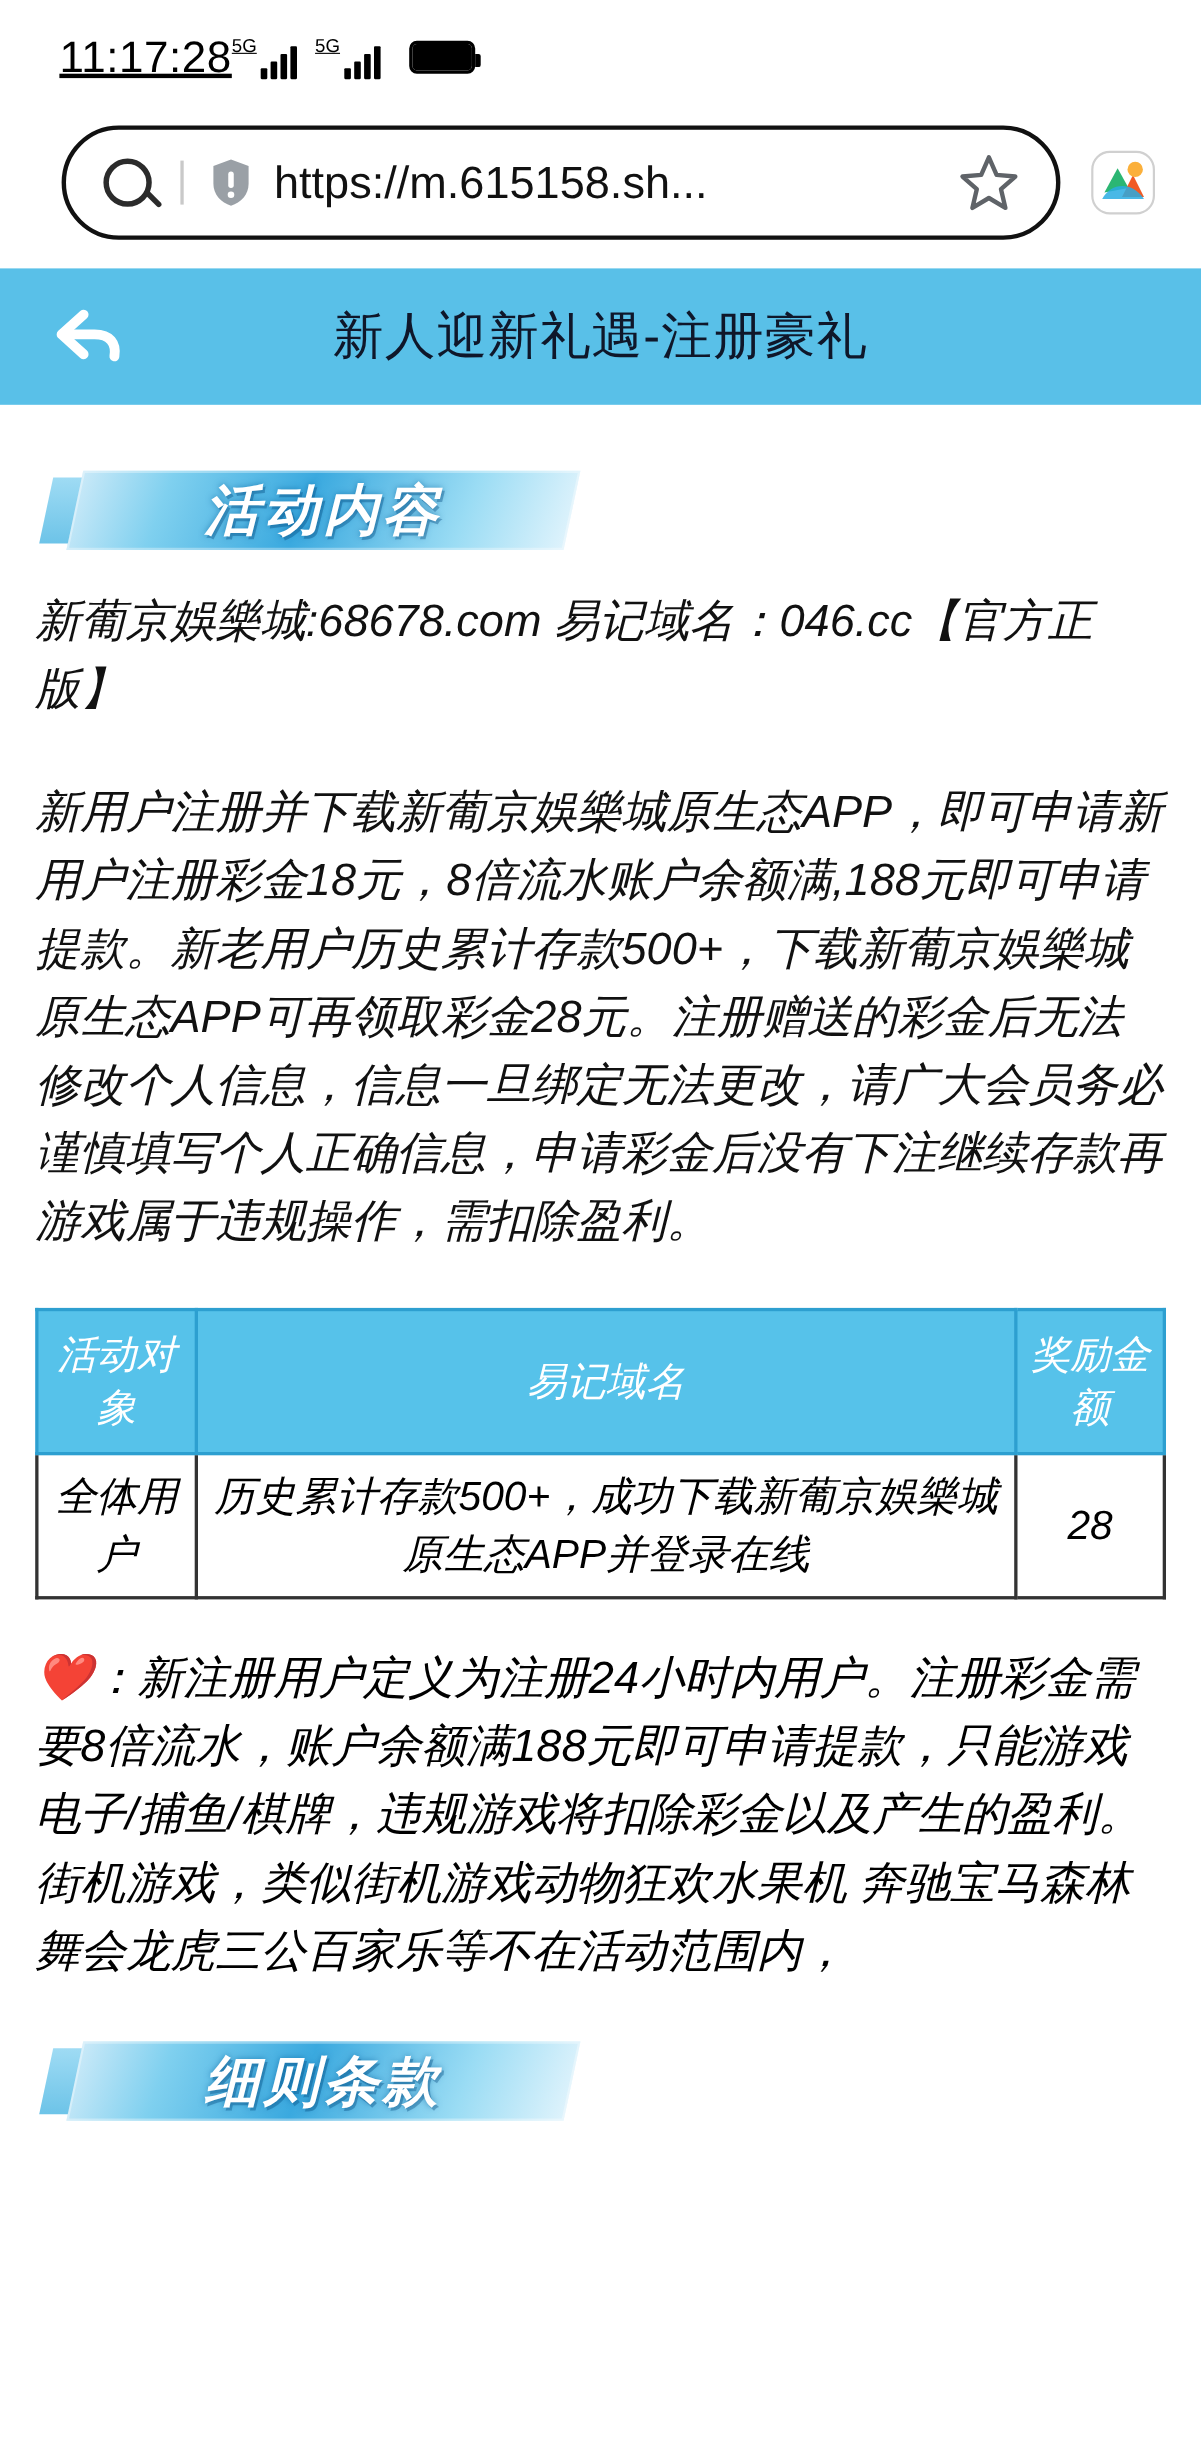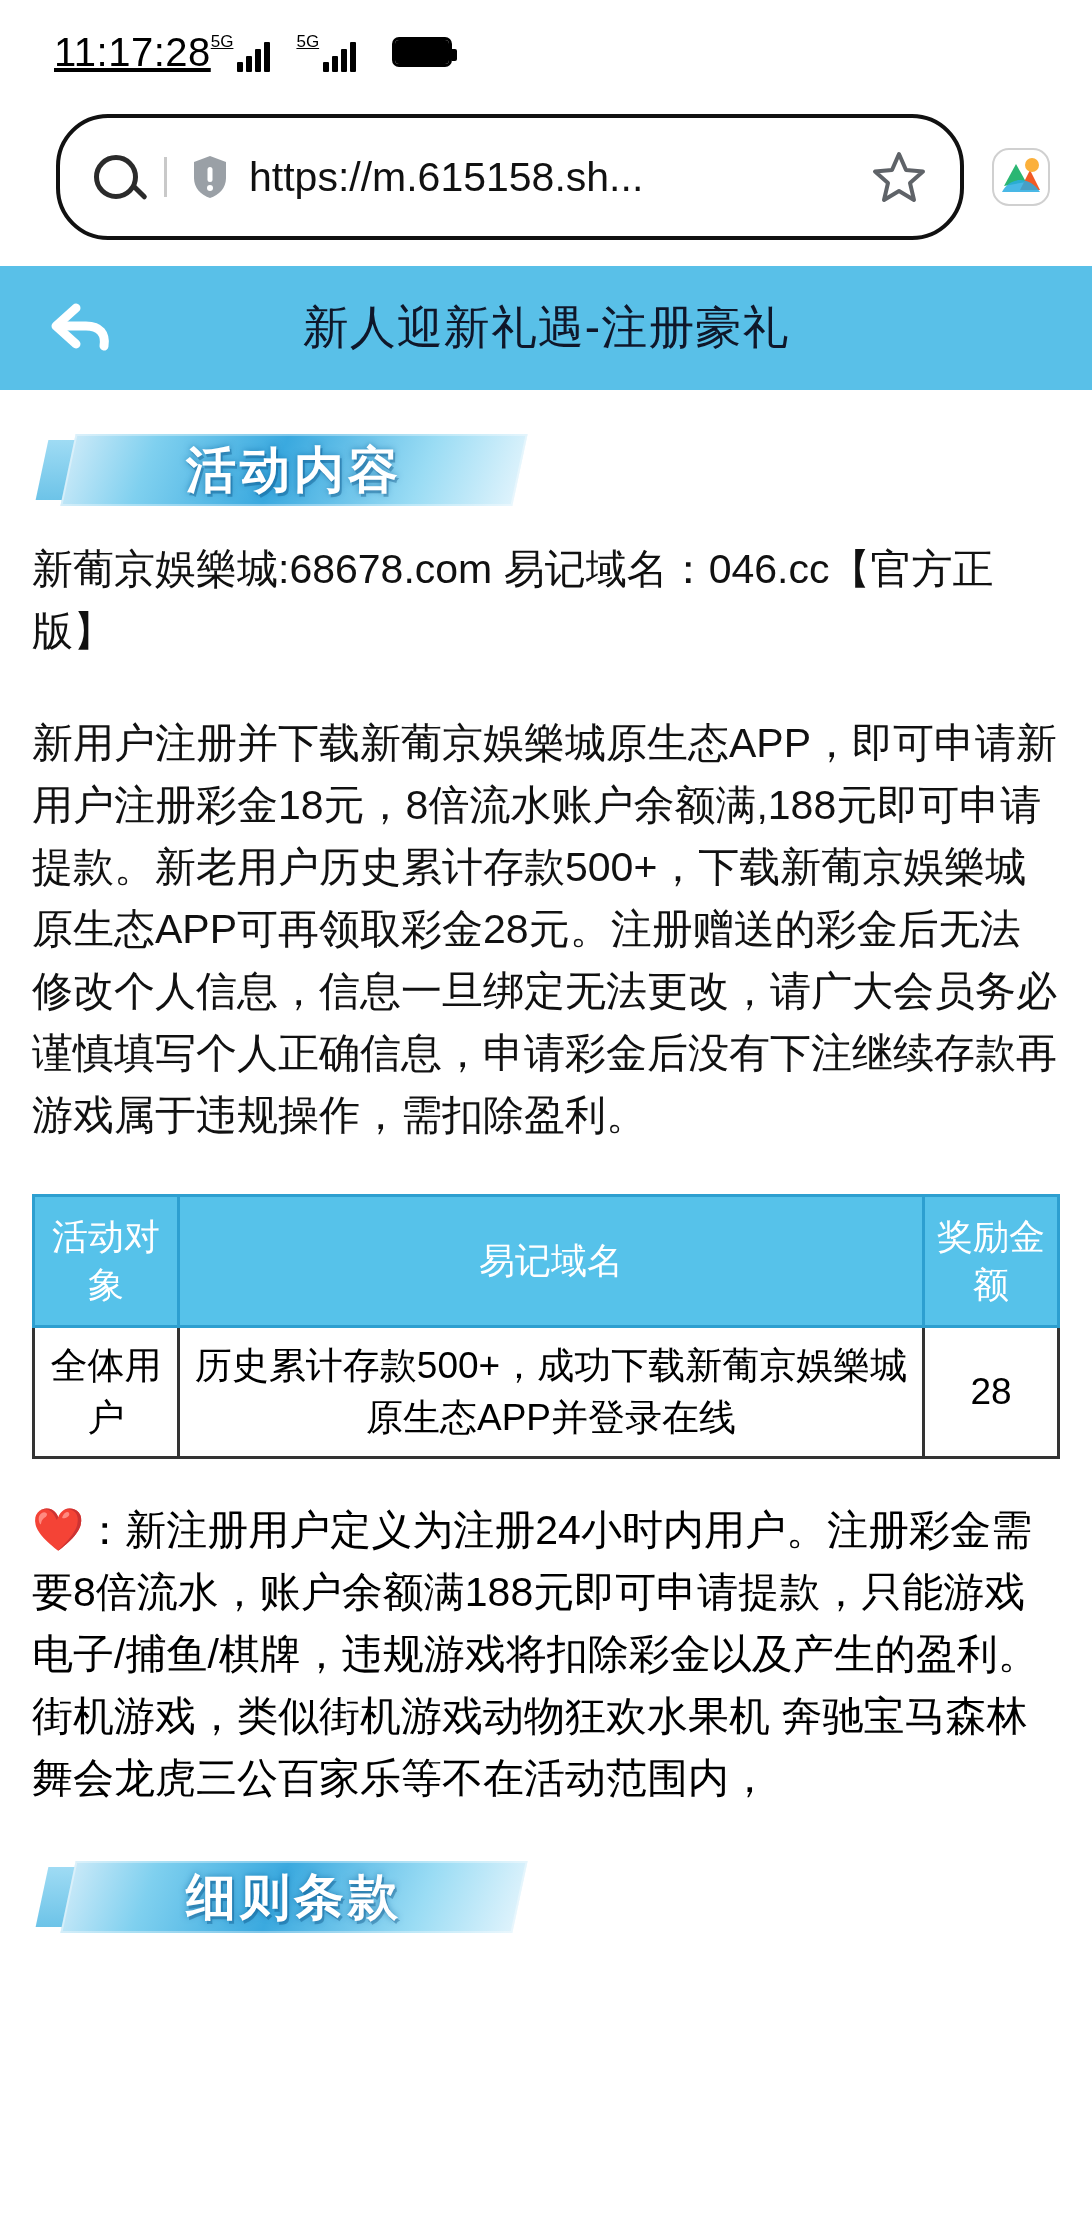--- a/index.html
+++ b/index.html
@@ -26,21 +26,21 @@
     text-decoration: underline;
   }
   .status-time {
     font-size: 40px;
     font-weight: 400;
     letter-spacing: 0.5px;
   }
   .status-right {
     display: flex;
     align-items: center;
-    gap: 26px;
+    gap: 16px;
   }
   .sig-group {
     display: flex;
     align-items: flex-end;
     gap: 3px;
   }
   .sig-label {
     font-size: 17px;
     line-height: 1;
     margin-bottom: 22px;
@@ -86,21 +86,21 @@
 
   
   .urlbar-row {
     display: flex;
     align-items: center;
     padding: 10px 40px 26px 56px;
     box-sizing: border-box;
   }
   .urlbar {
     flex: 1;
-    height: 126px;
+    height: 104px;
     border: 4px solid #111;
     border-radius: 52px;
     display: flex;
     align-items: center;
     padding: 0 34px;
     box-sizing: border-box;
     background: #fff;
   }
   .search-icon {
     width: 44px;
@@ -173,22 +173,23 @@
     position: absolute;
     left: 0; right: 0;
     text-align: center;
     color: #0f172a;
     font-size: 46px;
     letter-spacing: 1px;
   }
 
   
   .content {
-    padding: 0 32px;
-    box-sizing: border-box;
+    padding: 16px 32px;
+    box-sizing: border-box;
+    font-style: italic;
   }
 
   .section-banner {
     margin: 44px 0 18px 36px;
     display: inline-block;
     position: relative;
     height: 72px;
   }
   .banner-shape {
     position: relative;

